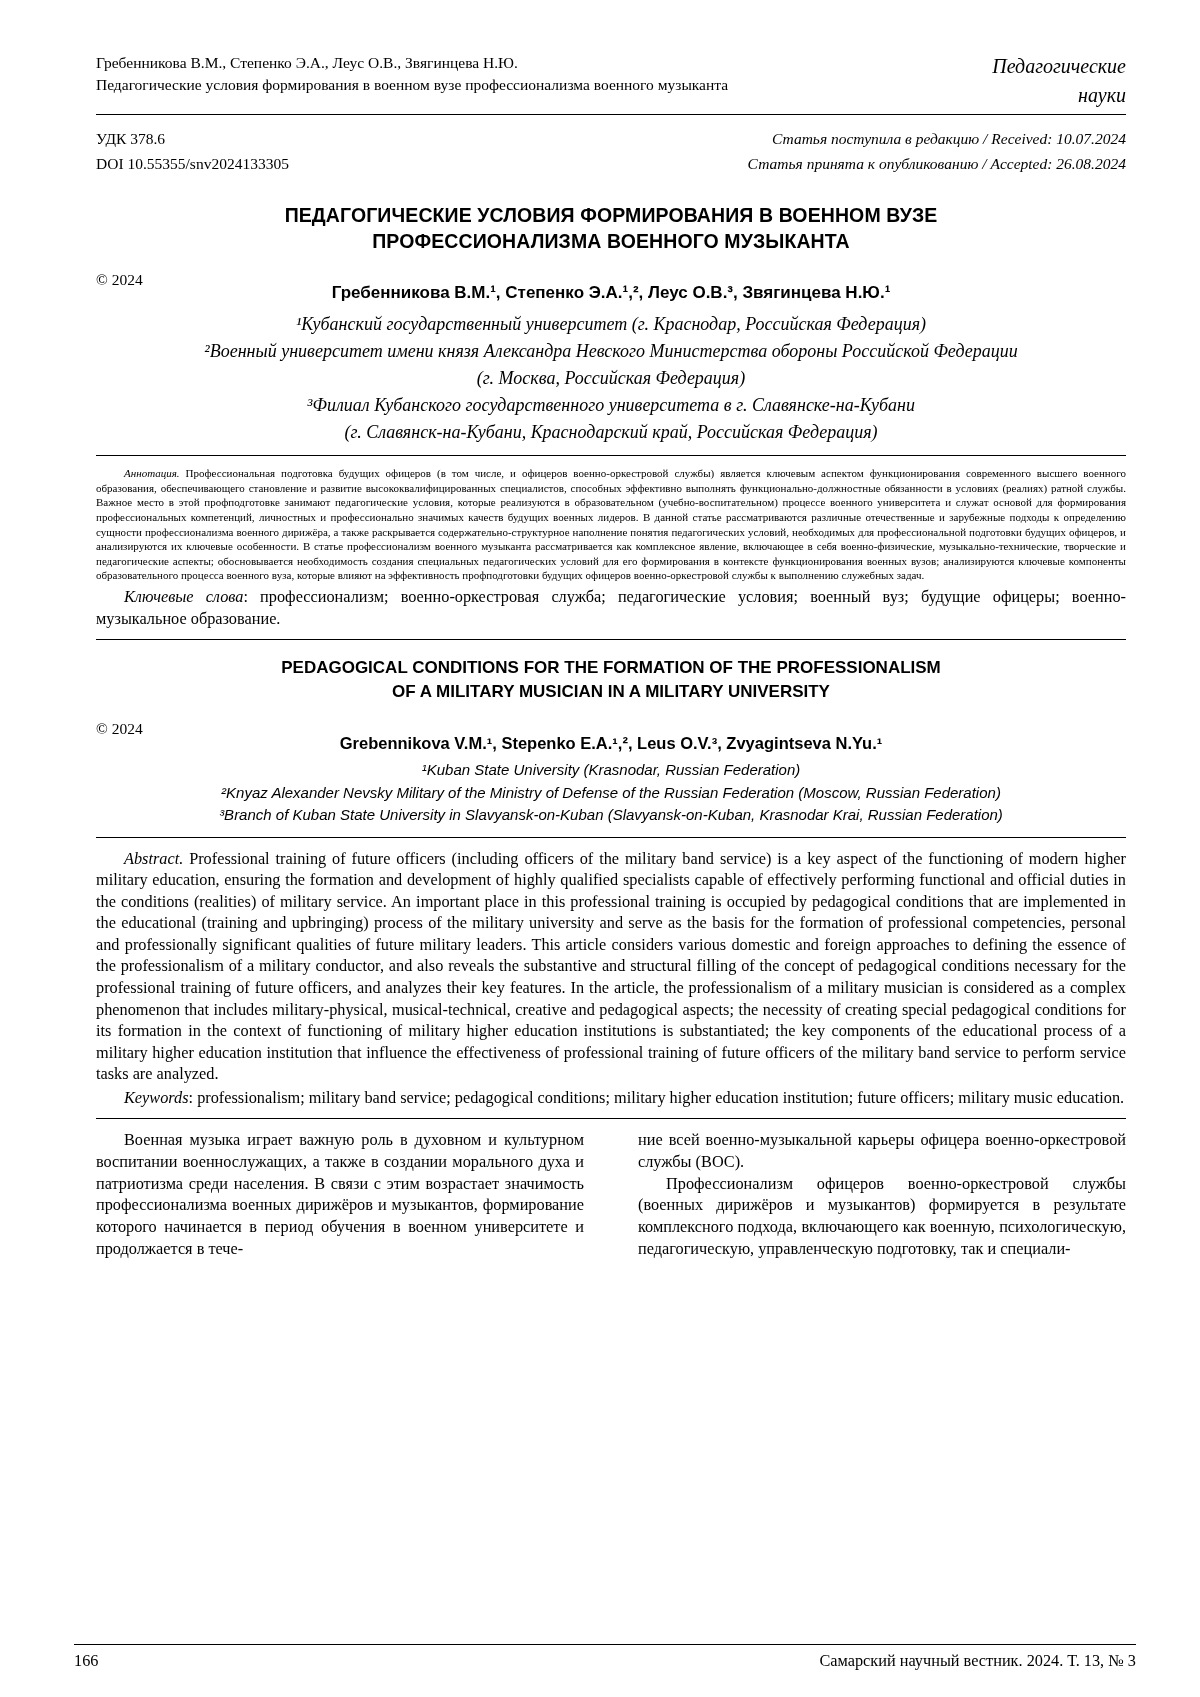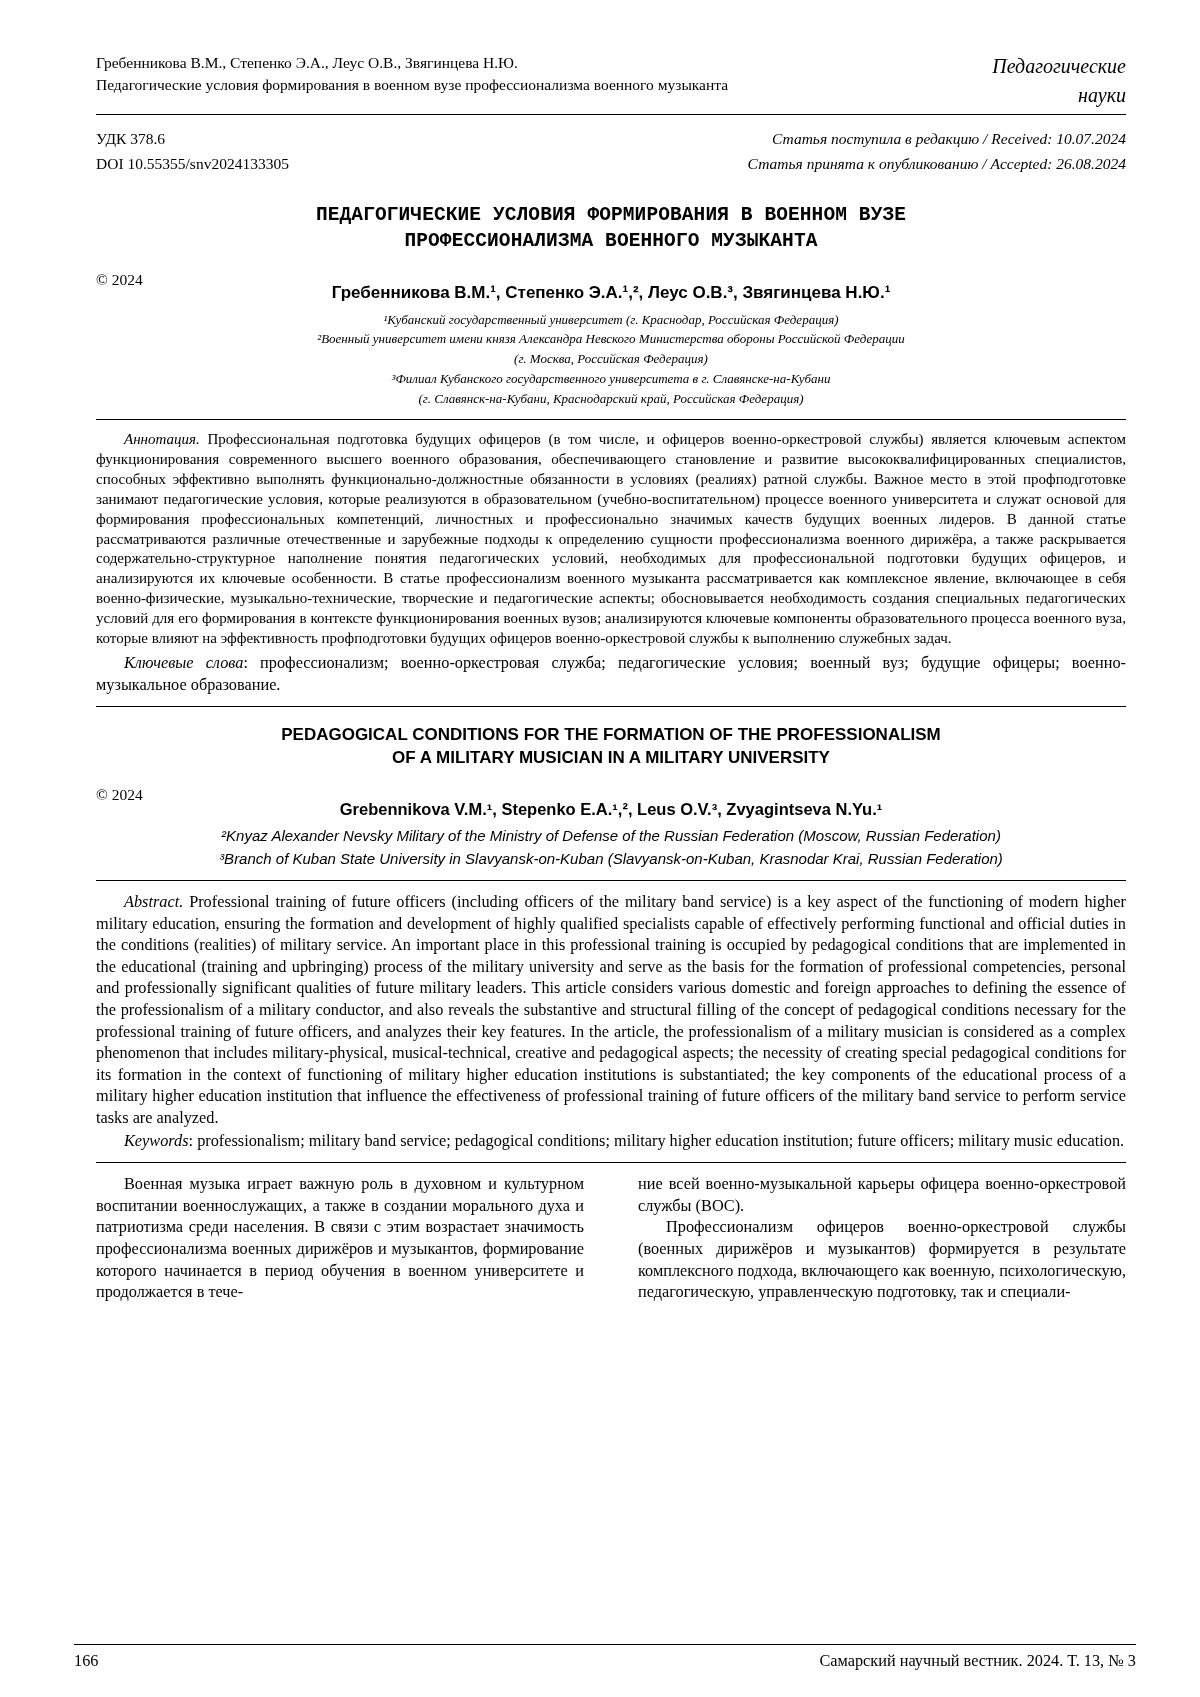--- a/index.html
+++ b/index.html
@@ -57,50 +57,50 @@
   }
   .meta-left div { margin-bottom: 7px; }
   .meta-right {
     text-align: right;
     font-style: italic;
   }
   .meta-right div { margin-bottom: 7px; }
   
   .title-ru {
     text-align: center;
-    font-family: Liberation Mono, monospace;
+    font-family: Liberation Sans, sans-serif;
     font-weight: bold;
     font-size: 19.5px;
     line-height: 1.35;
     letter-spacing: 0.1px;
     margin: 22px 40px 0 40px;
   }
   .copyright {
     font-size: 15.5px;
     margin-top: 16px;
   }
   .authors {
     text-align: center;
     font-family: "Liberation Sans", sans-serif;
     font-weight: bold;
     font-size: 17px;
     margin-top: -6px;
   }
   .affils {
     text-align: center;
     font-style: italic;
-    font-size: 13px;
+    font-size: 18px;
     line-height: 1.45;
     margin-top: 8px;
   }
   .affils div { margin-bottom: 1px; }
   
   .abstract {
     margin-top: 6px;
-    font-size: 15px;
+    font-size: 11px;
     line-height: 1.33;
     text-align: justify;
     text-justify: inter-word;
     hyphens: manual;
   }
   .abstract p { margin: 0; text-indent: 28px; }
   .abs-label { font-style: italic; }
   .keywords {
     margin-top: 3px;
     font-size: 16.3px;
@@ -237,20 +237,21 @@
   <div class="title-en">
     <div>PEDAGOGICAL CONDITIONS FOR THE FORMATION OF THE PROFESSIONALISM</div>
     <div>OF A MILITARY MUSICIAN IN A MILITARY UNIVERSITY</div>
   </div>
 
   <div class="copyright">© 2024</div>
 
   <div class="authors-en">Grebennikova V.M.¹, Stepenko E.A.¹,², Leus O.V.³, Zvyagintseva N.Yu.¹</div>
 
   <div class="affils-en">
+    <div>¹Kuban State University (Krasnodar, Russian Federation)</div>
     <div>²Knyaz Alexander Nevsky Military of the Ministry of Defense of the Russian Federation (Moscow, Russian Federation)</div>
     <div>³Branch of Kuban State University in Slavyansk-on-Kuban (Slavyansk-on-Kuban, Krasnodar Krai, Russian Federation)</div>
   </div>
 
   <hr class="rule-thin">
 
   <div class="abstract-en">
     <p>
       <span class="abs-label">Abstract.</span><span> Professional training of future officers (including officers of the military band service) is a key aspect of the functioning of modern higher military education, ensuring the formation and development of highly qualified specialists capable of effectively performing functional and official duties in the conditions (realities) of military service. An important place in this professional training is occupied by pedagogical conditions that are implemented in the educational (training and upbringing) process of the military university and serve as the basis for the formation of professional competencies, personal and professionally significant qualities of future military leaders. This article considers various domestic and foreign approaches to defining the essence of the professionalism of a military conductor, and also reveals the substantive and structural filling of the concept of pedagogical conditions necessary for the professional training of future officers, and analyzes their key features. In the article, the professionalism of a military musician is considered as a complex phenomenon that includes military-physical, musical-technical, creative and pedagogical aspects; the necessity of creating special pedagogical conditions for its formation in the context of functioning of military higher education institutions is substantiated; the key components of the educational process of a military higher education institution that influence the effectiveness of professional training of future officers of the military band service to perform service tasks are analyzed.</span>
     </p>

